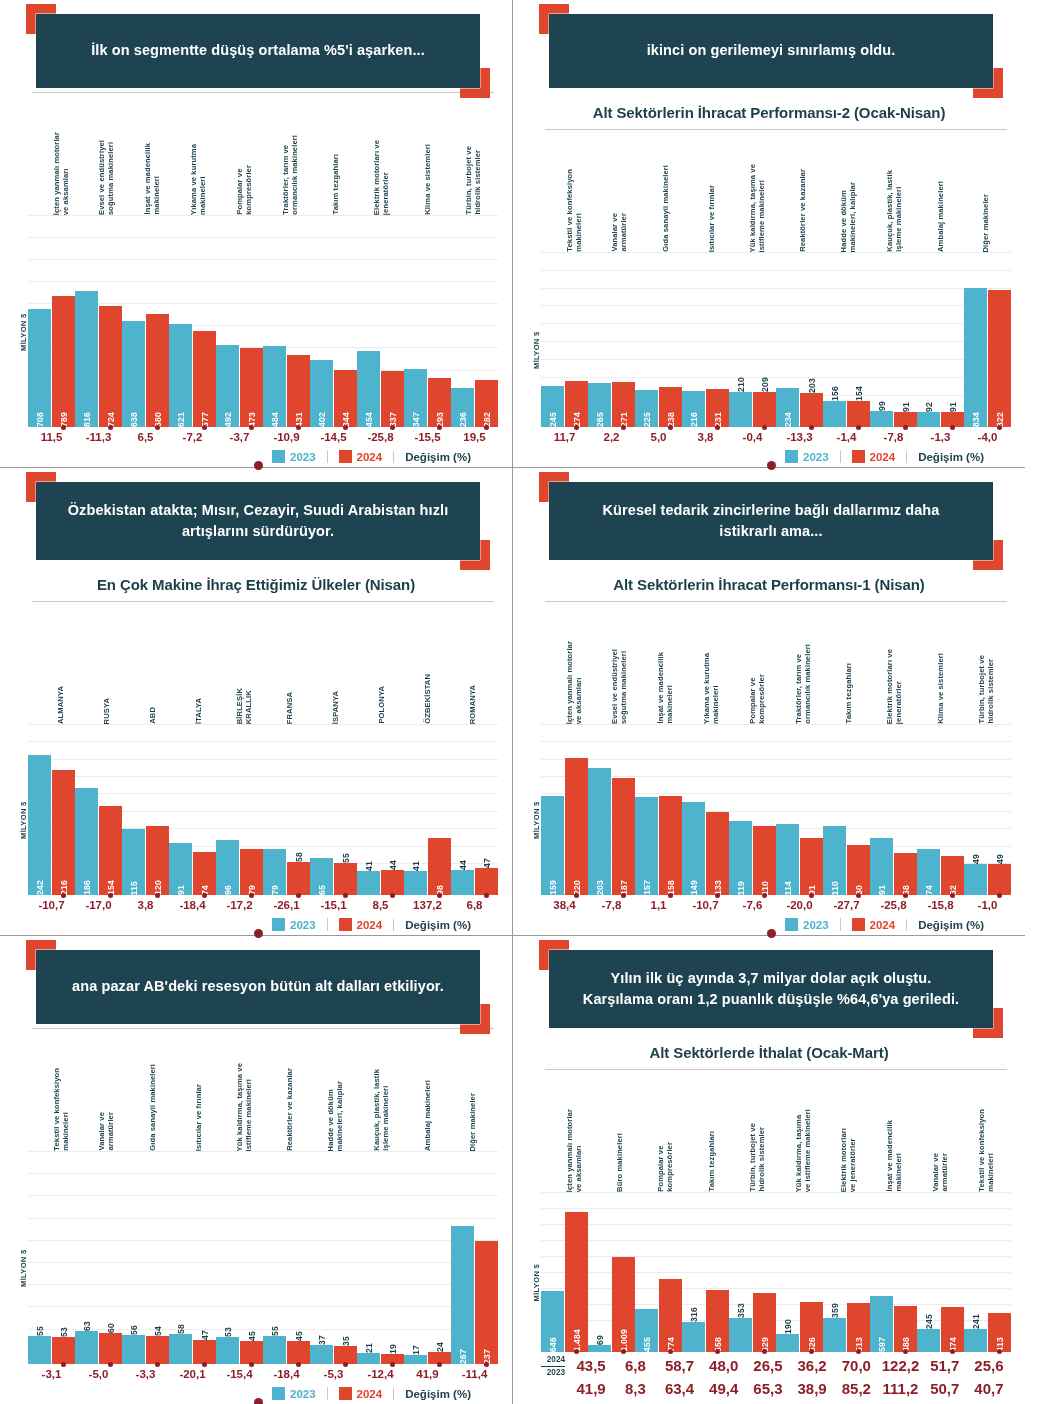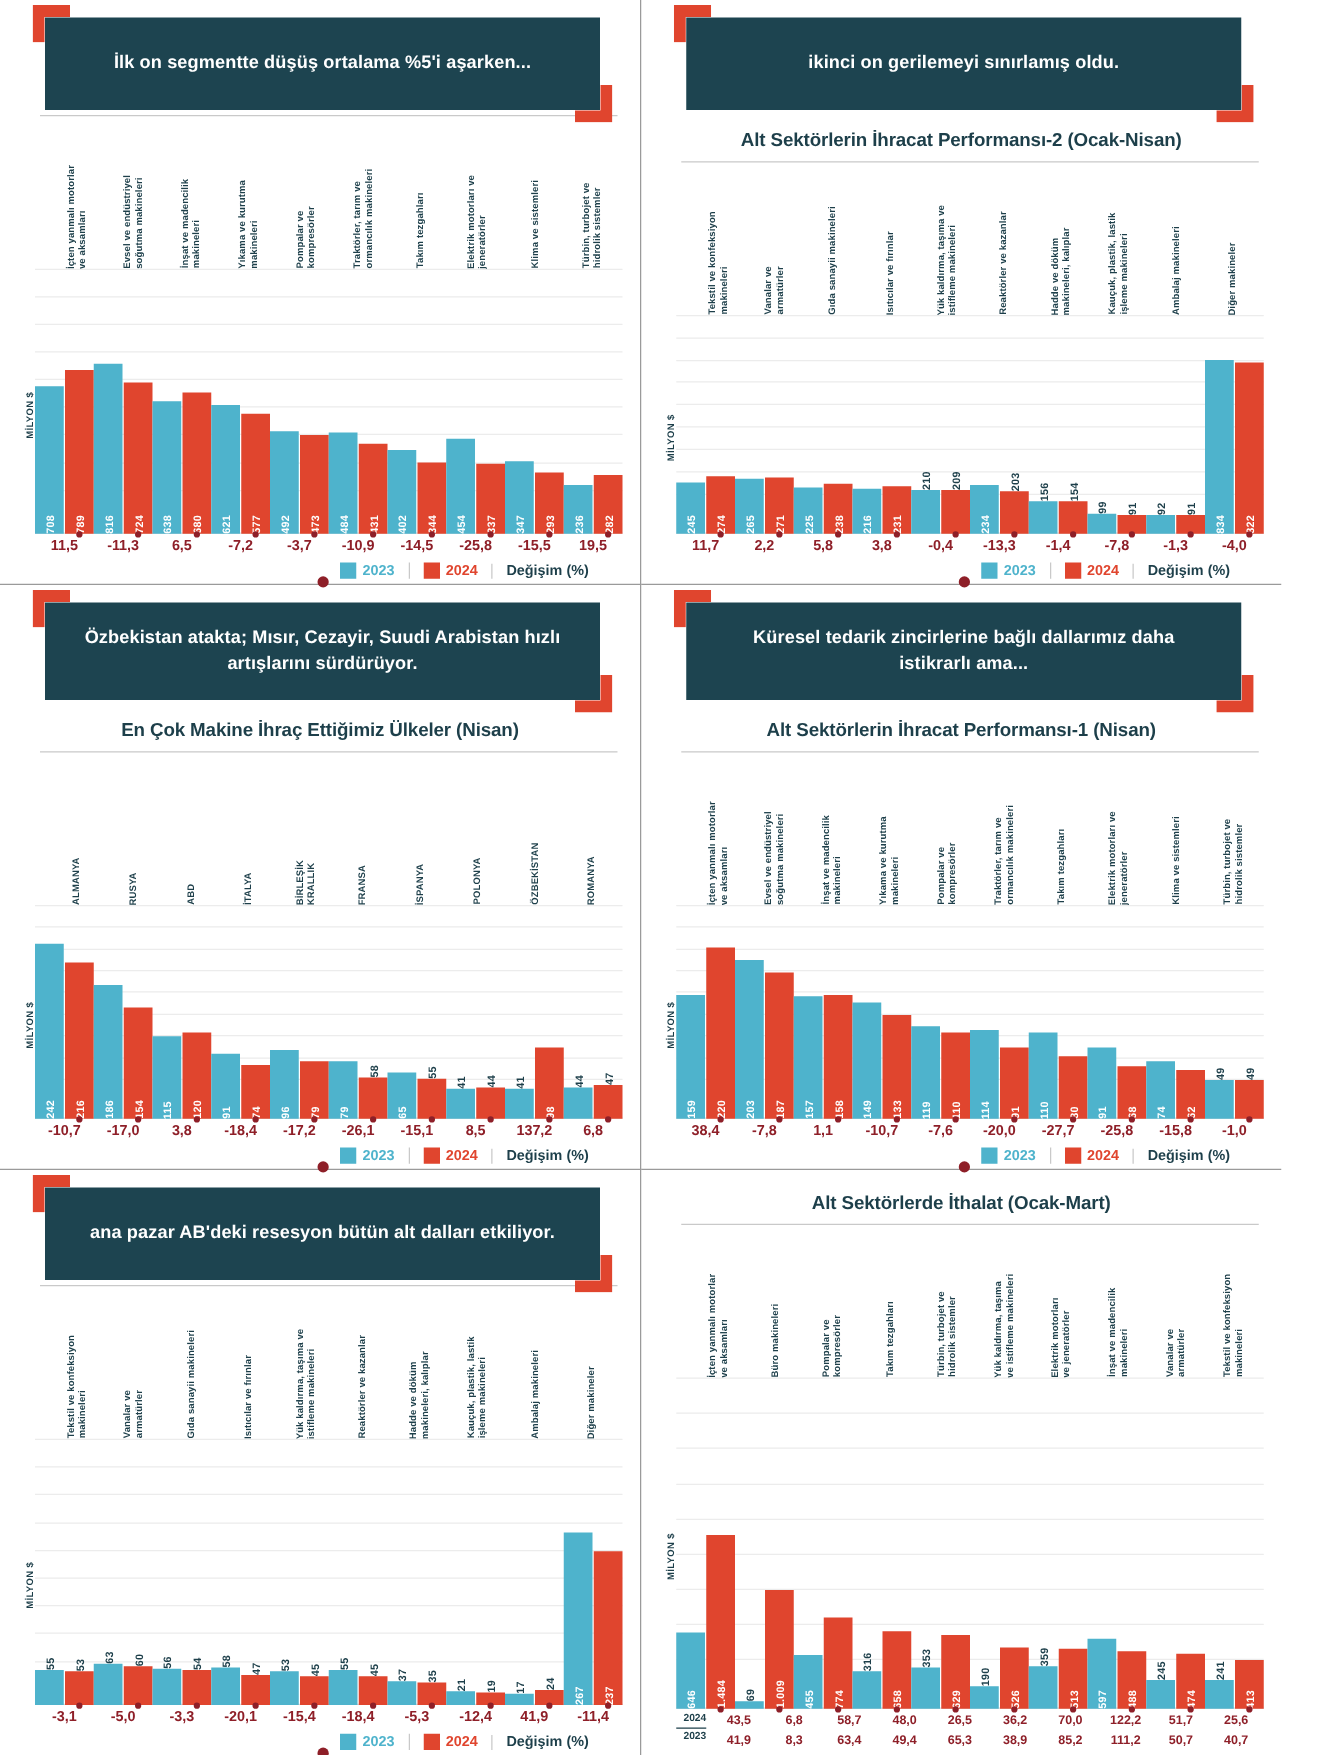--- a/index.html
+++ b/index.html
@@ -157,21 +157,21 @@
   .axis { position:absolute; left:0; right:0; bottom:0; height:1px; background:#d8d8d8; }
 
   
   .pcts { display:flex; padding-left:14px; margin-top:4px; }
   .pct { flex:1; text-align:center; font-size:11.5px; font-weight:bold; color:#8e1f28; }
   .pct2rows { display:flex; padding-left:14px; margin-top:2px; align-items:stretch; }
   .yrcol { width:28px; font-size:8.2px; font-weight:bold; color:#1d3f4a; text-align:right; padding-right:4px; }
   .yrcol div { line-height:1.55; }
   .yrcol div:first-child { border-bottom:1.3px solid #1d3f4a; }
   .pcts2 { flex:1; display:flex; }
-  .pcol { flex:1; text-align:center; font-size:10px; font-weight:bold; color:#8e1f28; line-height:1.55; }
+  .pcol { flex:1; text-align:center; font-size:15px; font-weight:bold; color:#8e1f28; line-height:1.55; }
 
   
   .legend {
     display:flex; justify-content:flex-end; align-items:center;
     gap:0px; margin-top:7px; padding-right:16px;
   }
   .lg-item { display:flex; align-items:center; gap:5px; padding:0 11px; }
   .lg-item + .lg-item { border-left:1px solid #c9c9c9; }
   .sw { width:13px; height:13px; display:inline-block; }
   .sw.blue { background:#4eb3cc; }
@@ -519,21 +519,21 @@
               <div class="vlabel">822</div>
               <div class="dot"></div>
             </div>
           </div>
           <div class="axis"></div>
         </div>
       </div>
       <div class="pcts">
         <div class="pct">11,7</div>
         <div class="pct">2,2</div>
-        <div class="pct">5,8</div>
+        <div class="pct">5,0</div>
         <div class="pct">3,8</div>
         <div class="pct">-0,4</div>
         <div class="pct">-13,3</div>
         <div class="pct">-1,4</div>
         <div class="pct">-7,8</div>
         <div class="pct">-1,3</div>
         <div class="pct">-4,0</div>
       </div>
       <div class="legend">
         <div class="lg-item">
@@ -1085,20 +1085,27 @@
           <span class="sw red"></span>
           <span class="lg-label red">2024</span>
         </div>
         <div class="lg-item">
           <span class="sw dot"></span>
           <span class="lg-label dark">Değişim (%)</span>
         </div>
       </div>
     </div>
     <div class="panel">
+      <div class="banner-wrap">
+        <div class="corner-tl"></div>
+        <div class="banner">
+          <div class="banner-text">Yılın ilk üç ayında 3,7 milyar dolar açık oluştu.<br>Karşılama oranı 1,2 puanlık düşüşle %64,6'ya geriledi.</div>
+        </div>
+        <div class="corner-br"></div>
+      </div>
       <div class="chart-title">Alt Sektörlerde İthalat (Ocak-Mart)</div>
       <div class="hr"></div>
       <div class="cats">
         <div class="cat">
           <span>İçten yanmalı motorlar
 ve aksamları</span>
         </div>
         <div class="cat">
           <span>Büro makineleri</span>
         </div>

